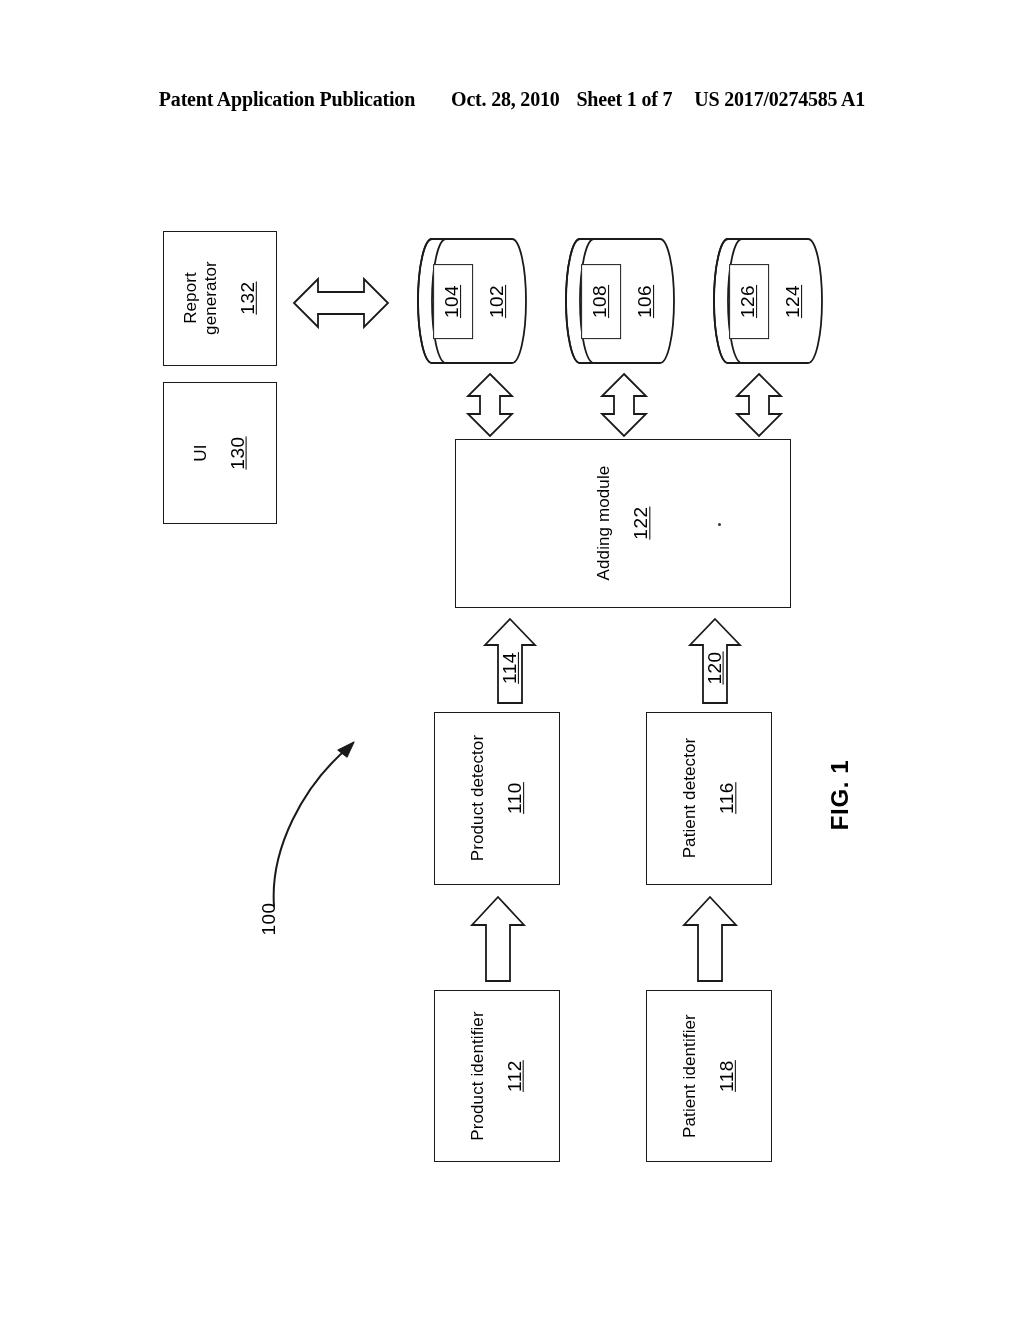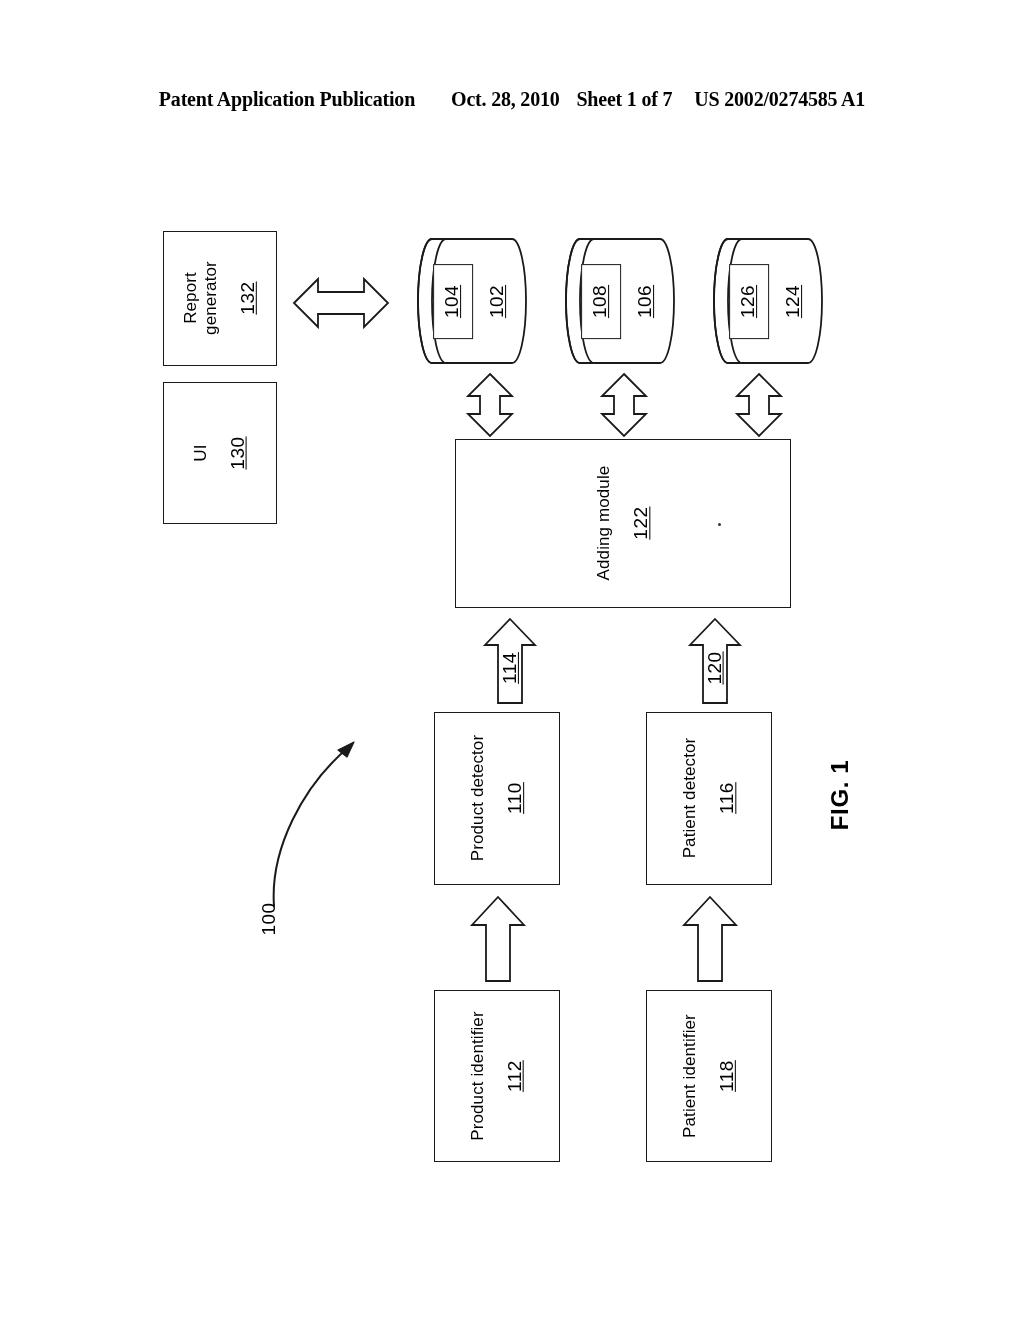--- a/index.html
+++ b/index.html
@@ -182,21 +182,21 @@
 <body>
 
 <div id="page">
 
   <div id="pub-header">
     <span class="h-left">Patent Application Publication</span>
     <span class="h-mid">
       <span class="h-date">Oct. 28, 2010</span>
       <span>Sheet 1 of 7</span>
     </span>
-    <span class="h-right">US 2002/0274585 A1</span>
+    <span class="h-right">US 2017/0274585 A1</span>
   </div>
 
   <div class="box" style="left:163px; top:231px; width:114px; height:135px;">
     <div class="box-inner">
       <div class="rotstack">
         <span class="lbl">Report</span>
         <span class="lbl">generator</span>
         <span class="num">132</span>
       </div>
     </div>

